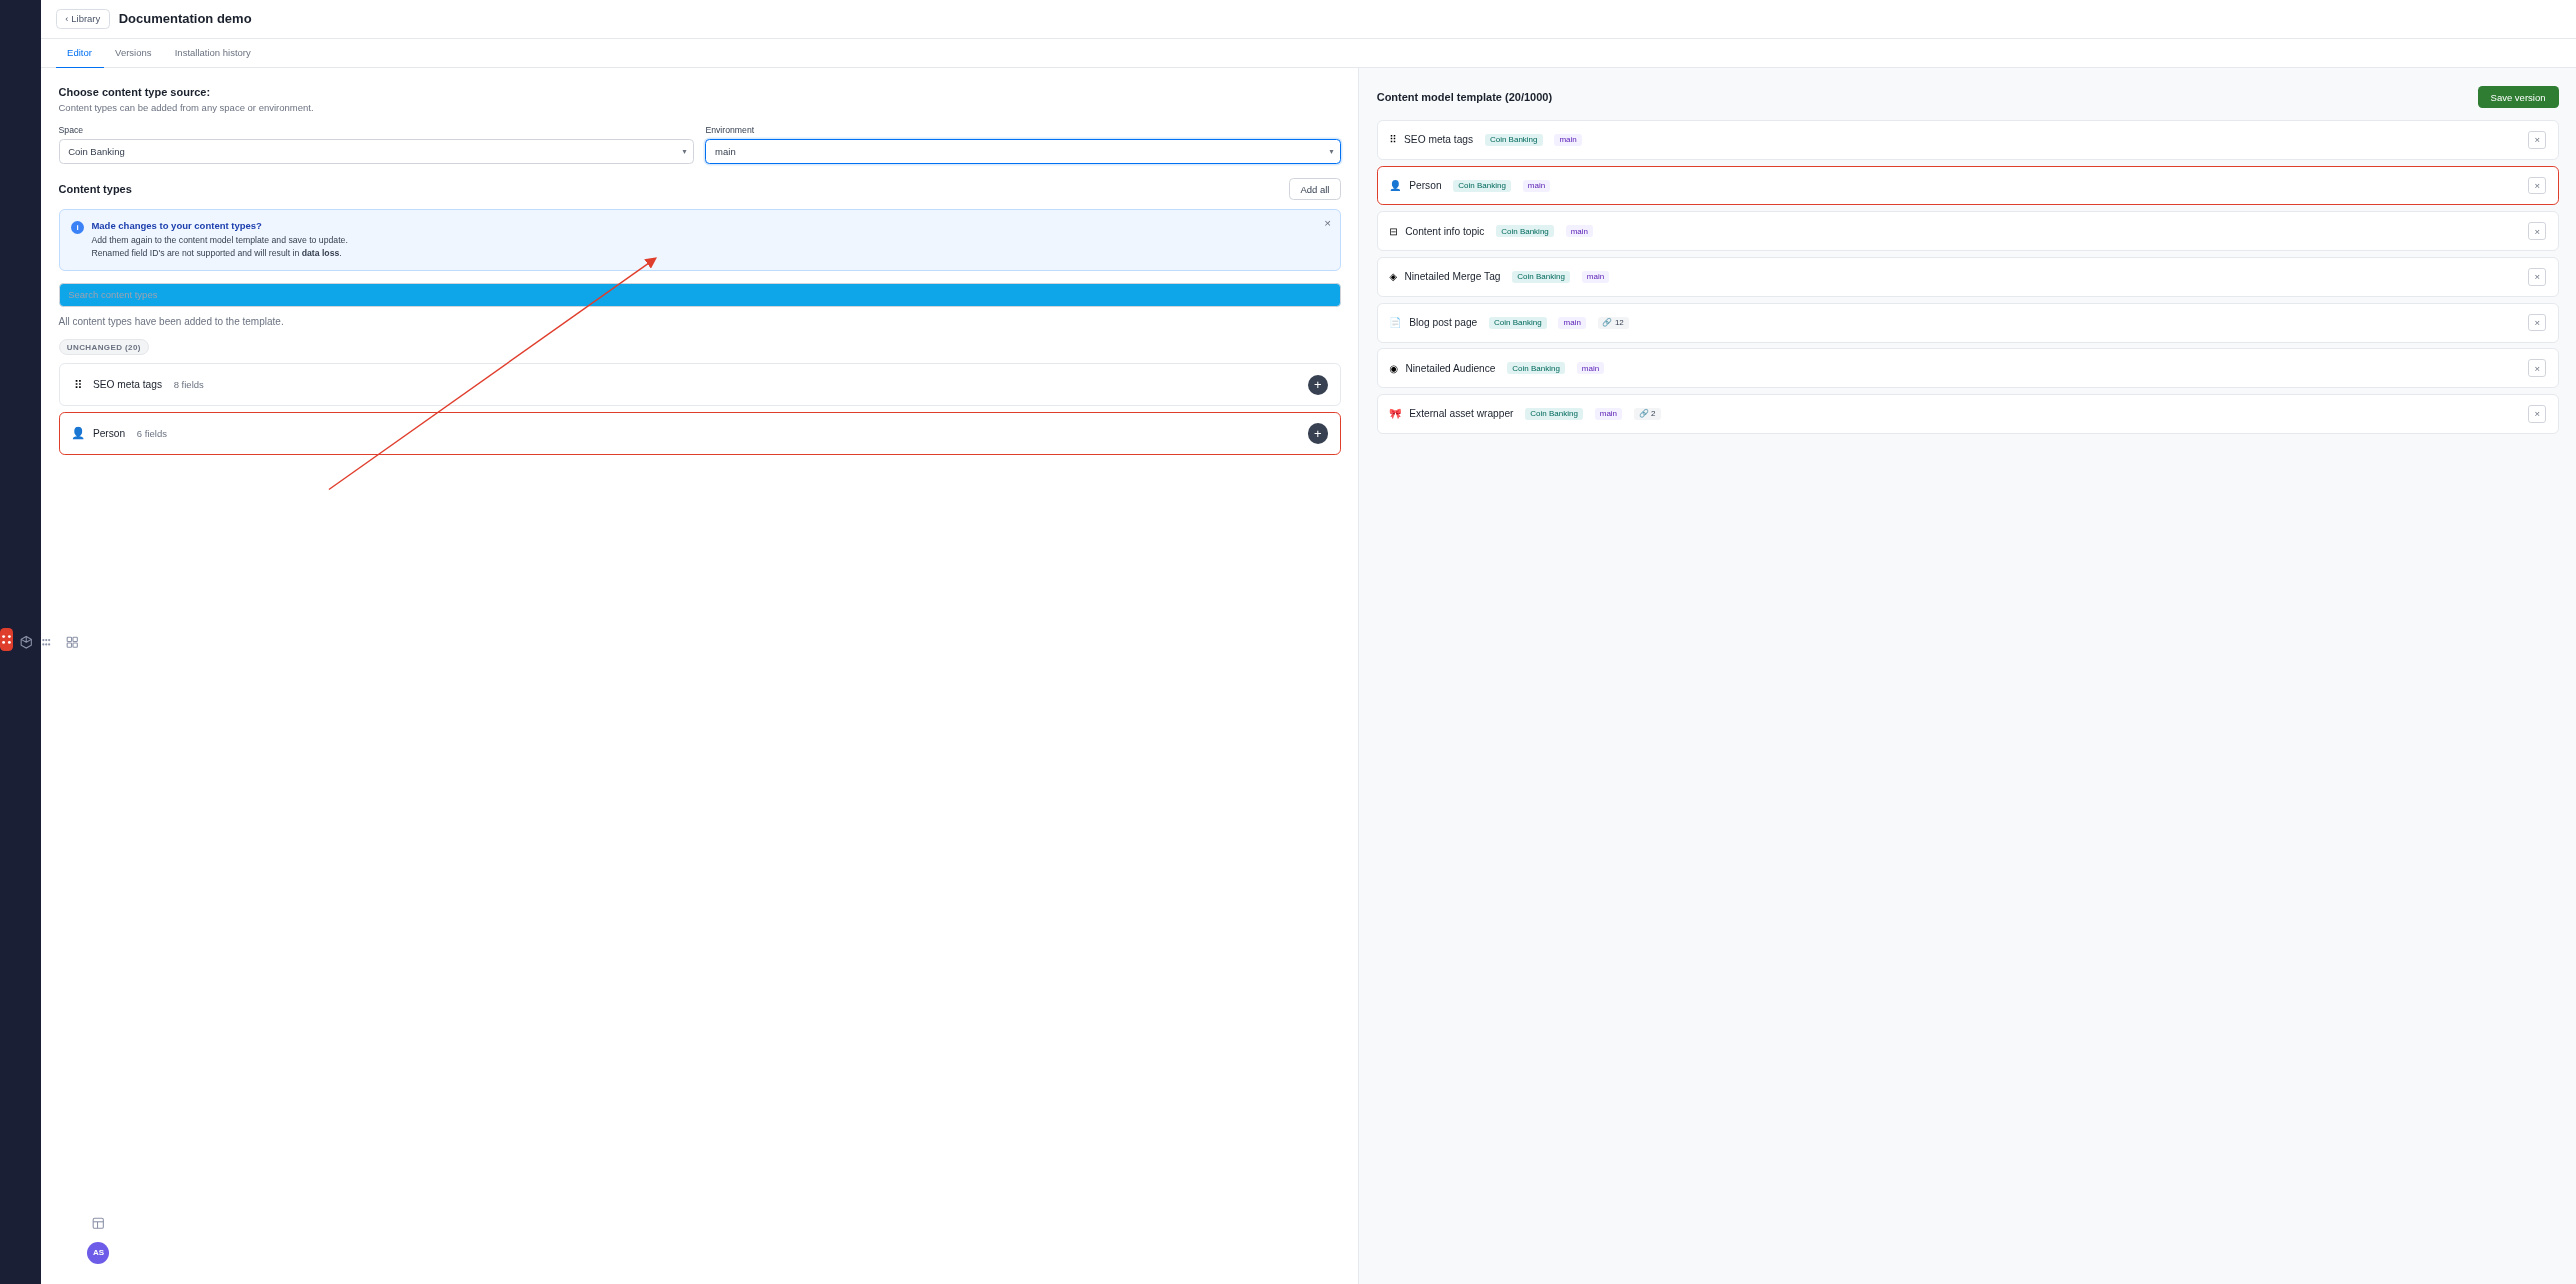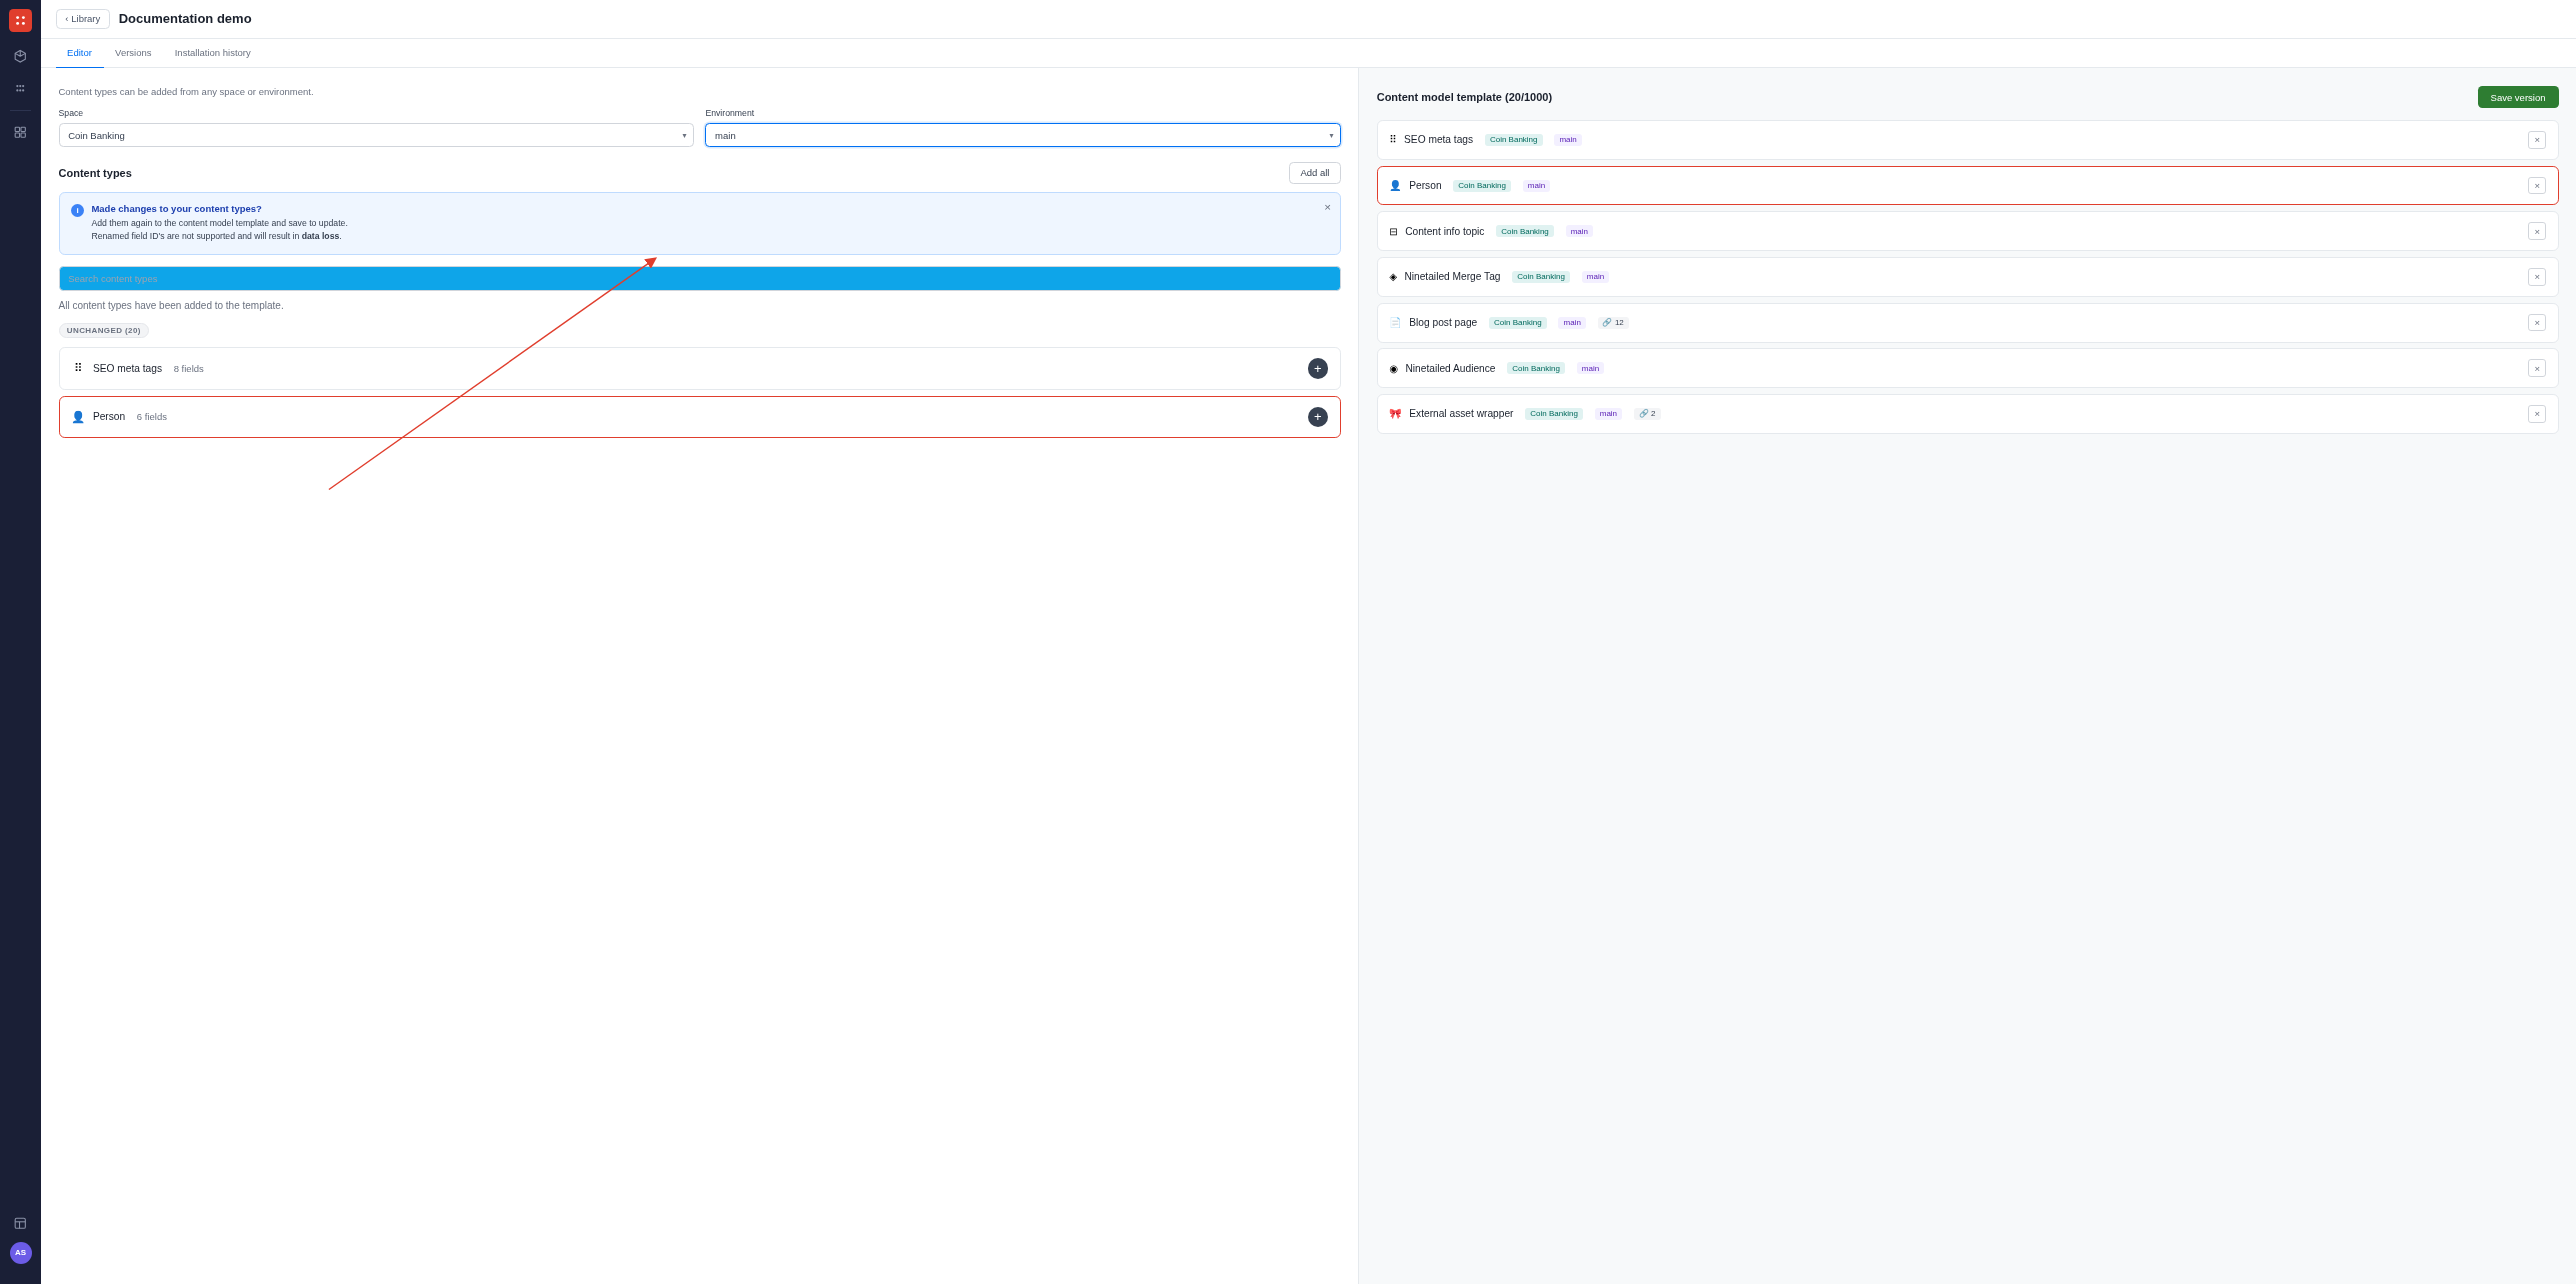--- a/index.html
+++ b/index.html
@@ -3,21 +3,21 @@
   <meta charset="utf-8">
   <style>
     * { box-sizing: border-box; margin: 0; padding: 0; }
     body { font-family: -apple-system, BlinkMacSystemFont, 'Segoe UI', sans-serif; display: flex; height: 100vh; overflow: hidden; background: #f7f9fa; }
 
     
     .sidebar {
       width: 41px;
       background: #1a1f36;
       display: flex;
-      flex-direction: column;
+      flex-direction: row;
       align-items: center;
       padding: 8.7px 0;
       gap: 5.8px;
       flex-shrink: 0;
       z-index: 10;
     }
     .sidebar-logo {
       width: 23px; height: 23px;
       background: #e03e2d;
       border-radius: 4.4px;
@@ -498,20 +498,21 @@
 
   <div class="tabs">
     <div class="tab active">Editor</div>
     <div class="tab">Versions</div>
     <div class="tab">Installation history</div>
   </div>
 
   <div class="relative-container">
 
     <div class="left-panel">
+      <p class="section-title">Choose content type source:</p>
       <p class="section-desc">Content types can be added from any space or environment.</p>
 
       <div class="form-row">
         <div class="form-group">
           <label class="form-label">Space</label>
           <div class="select-wrapper">
             <select class="form-select">
               <option>Coin Banking</option>
             </select>
           </div>

